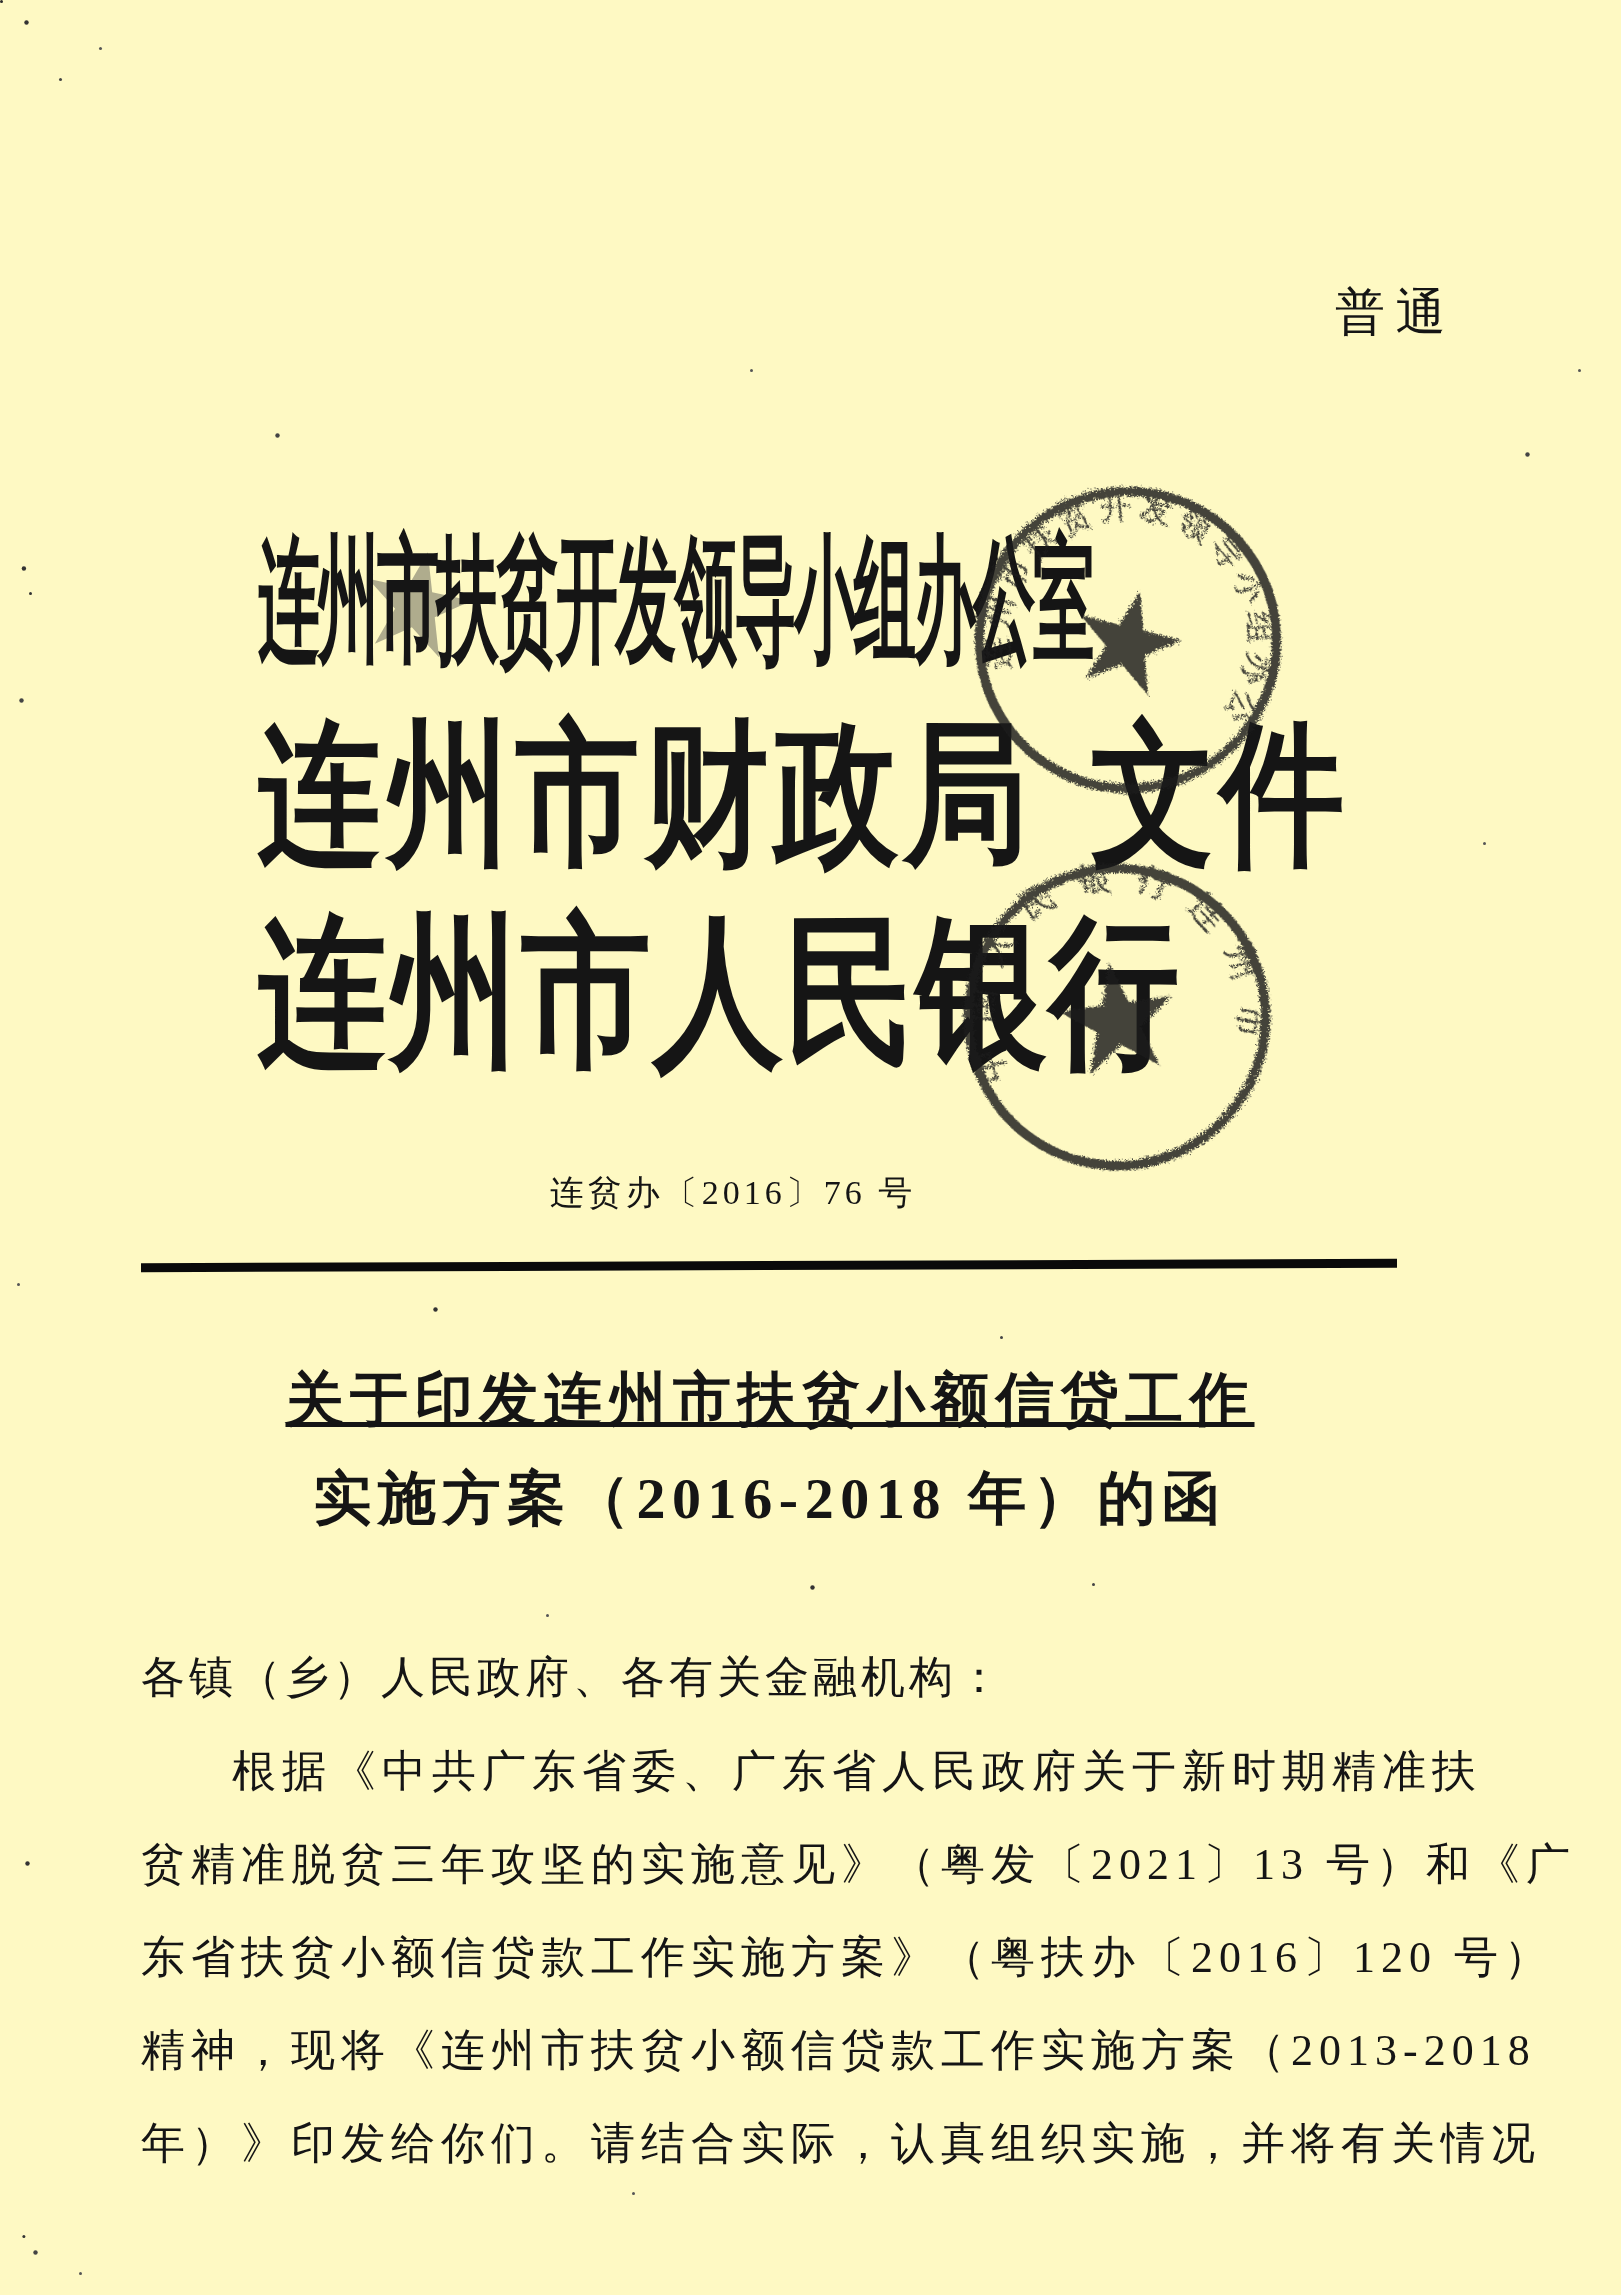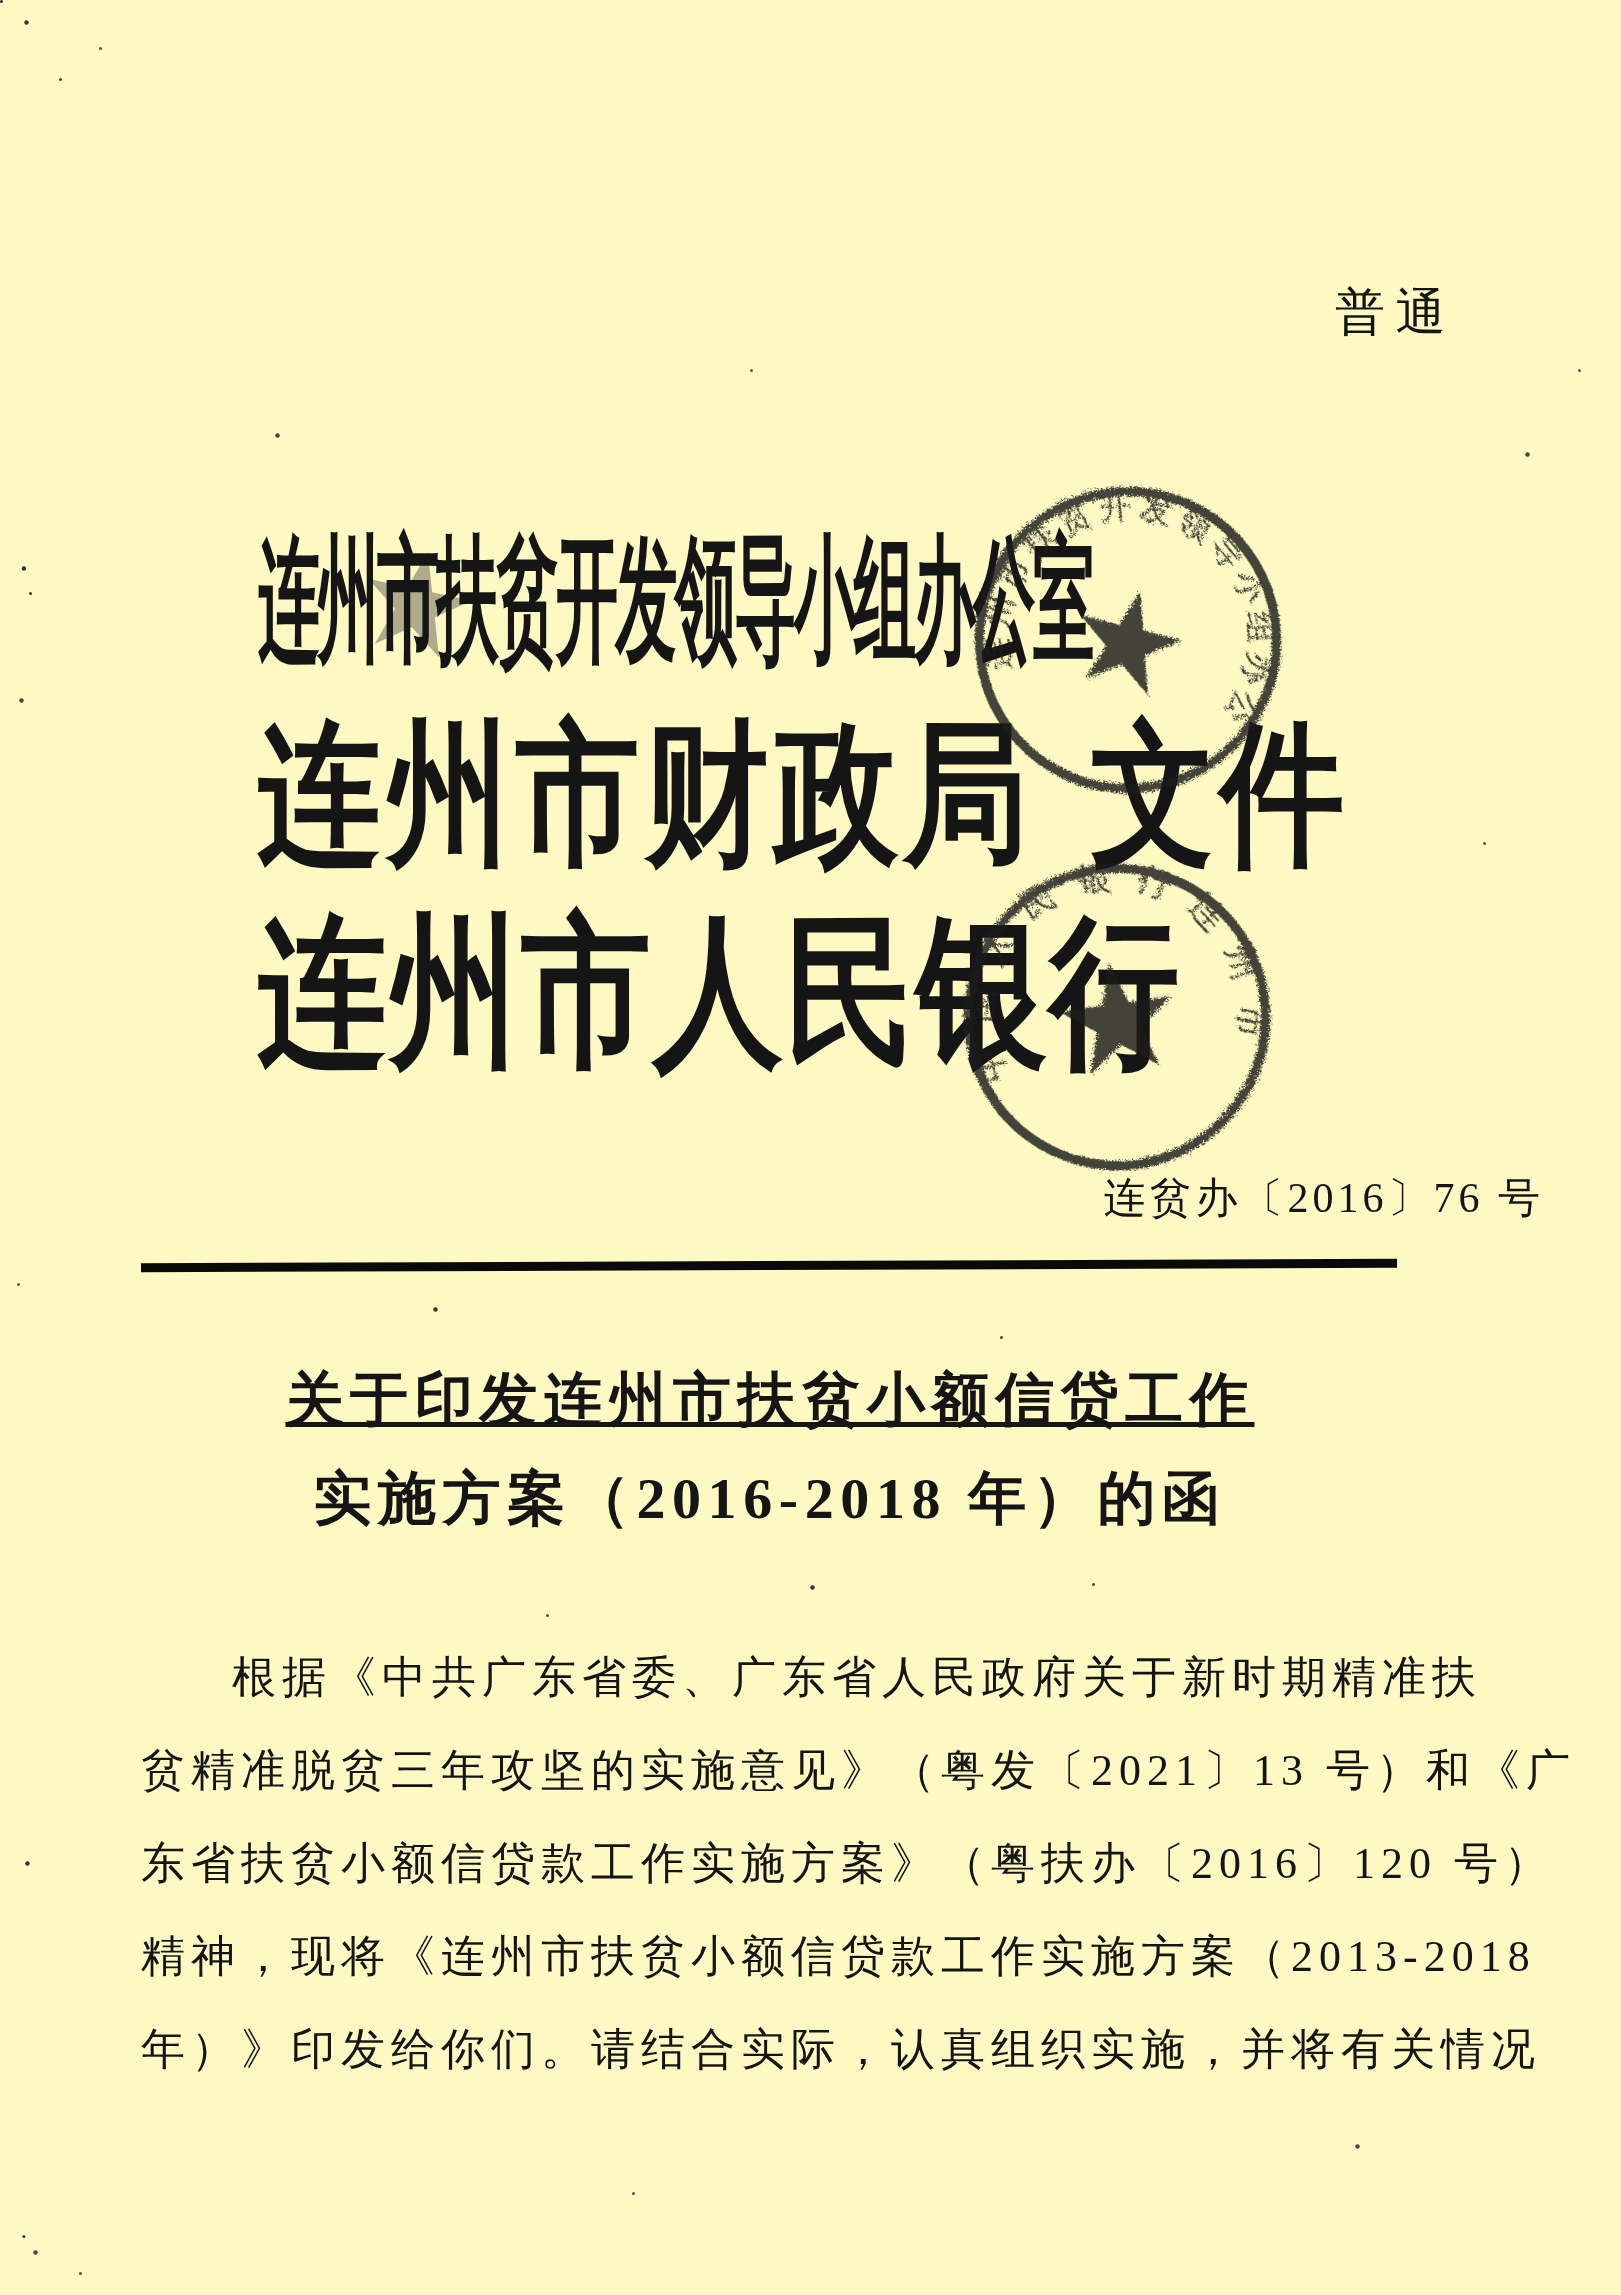--- a/index.html
+++ b/index.html
@@ -44,21 +44,21 @@
     transform:rotate(12deg);
     font-family:"DejaVu Sans",sans-serif;
   }
   
   .seal{position:absolute;opacity:.82;}
   .seal1{left:967px;top:479px;width:322px;height:322px;transform:rotate(14deg);}
   .seal2{left:956px;top:856px;width:322px;height:322px;transform:rotate(-8deg);}
   
   .doc-number{
     position:absolute;left:0;right:0;top:1170px;
-    text-align:right;font-size:42px;letter-spacing:4px;
+    text-align:center;font-size:34px;letter-spacing:4px;
   }
   .doc-number span{position:relative;left:-78px;}
   
   .rule{
     position:absolute;left:141px;top:1261px;
     width:1256px;height:9.2px;background:#0a0a0a;
     transform:rotate(-0.2deg);
   }
   
   .doc-title{
@@ -141,20 +141,21 @@
 
   <div class="doc-number"><span>连贫办〔2016〕76 号</span></div>
 
   <div class="rule"></div>
 
   <div class="doc-title">
     <span class="inner"><span style="display:block;text-decoration:underline;">关于印发连州市扶贫小额信贷工作</span><span style="display:block;">实施方案（2016-2018 年）的函</span></span>
   </div>
 
   <div class="body-block">
+    <div class="body-line salutation">各镇（乡）人民政府、各有关金融机构：</div>
     <div class="body-line indent">根据《中共广东省委、广东省人民政府关于新时期精准扶</div>
     <div class="body-line">贫精准脱贫三年攻坚的实施意见》（粤发〔2021〕13 号）和《广</div>
     <div class="body-line">东省扶贫小额信贷款工作实施方案》（粤扶办〔2016〕120 号）</div>
     <div class="body-line">精神，现将《连州市扶贫小额信贷款工作实施方案（2013-2018</div>
     <div class="body-line">年）》印发给你们。请结合实际，认真组织实施，并将有关情况</div>
   </div>
 
   <div class="noise"></div>
 
 </div>

